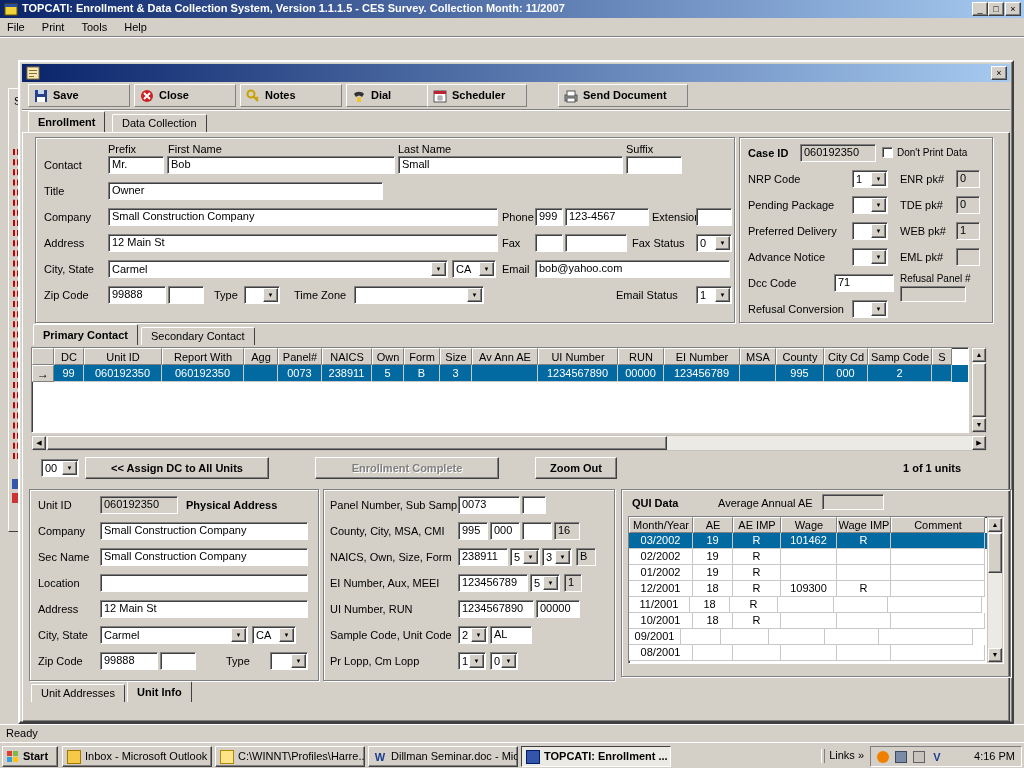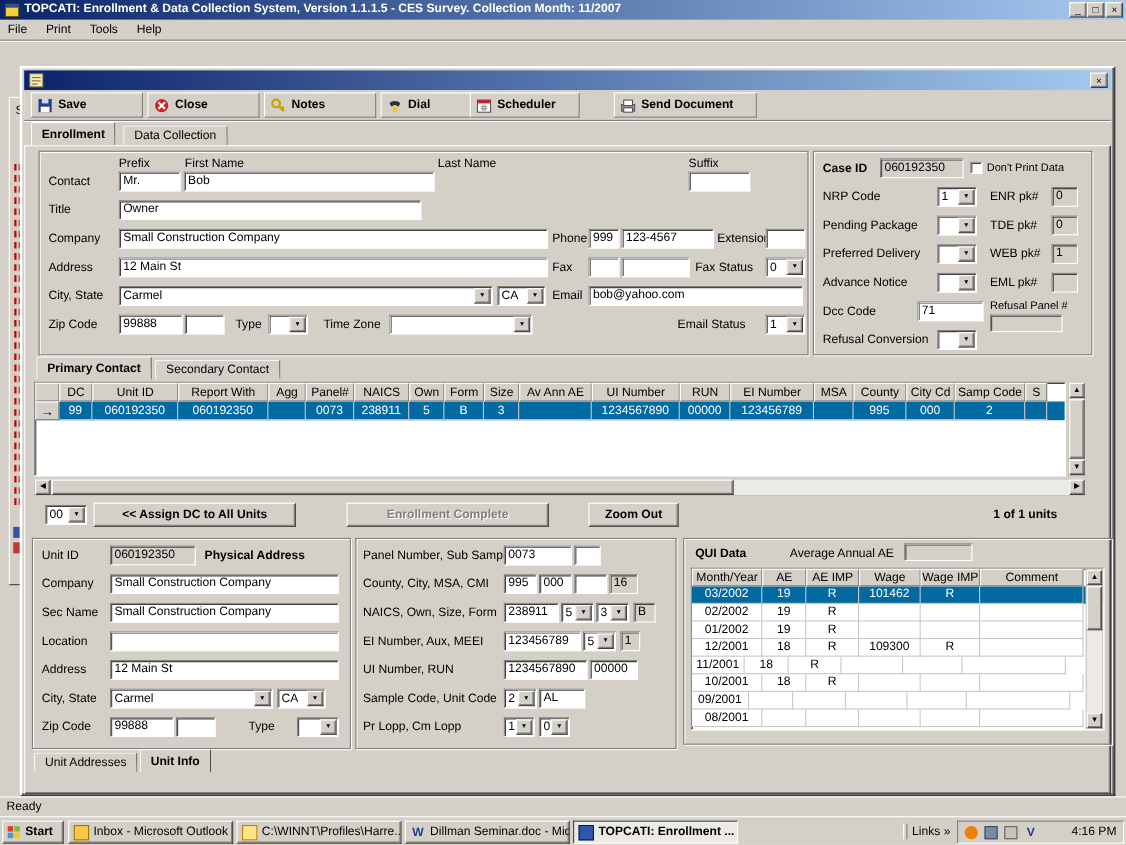--- a/index.html
+++ b/index.html
@@ -191,20 +191,21 @@
 
       <div class="abs grp" style="left:12px;top:4px;width:700px;height:186px">
         <span class="lbl" style="left:72px;top:2px">Prefix</span>
         <span class="lbl" style="left:132px;top:2px">First Name</span>
         <span class="lbl" style="left:362px;top:2px">Last Name</span>
         <span class="lbl" style="left:590px;top:2px">Suffix</span>
 
         <span class="lbl" style="left:8px;top:18px">Contact</span>
         <div class="tfield sunken" style="left:72px;top:18px;width:56px">Mr.</div>
         <div class="tfield sunken" style="left:131px;top:18px;width:228px">Bob</div>
+        <div class="tfield sunken" style="left:362px;top:18px;width:225px">Small</div>
         <div class="tfield sunken" style="left:590px;top:18px;width:56px"></div>
 
         <span class="lbl" style="left:8px;top:44px">Title</span>
         <div class="tfield sunken" style="left:72px;top:44px;width:275px">Owner</div>
 
         <span class="lbl" style="left:8px;top:70px">Company</span>
         <div class="tfield sunken" style="left:72px;top:70px;width:390px">Small Construction Company</div>
         <span class="lbl" style="left:466px;top:70px">Phone</span>
         <div class="tfield sunken" style="left:499px;top:70px;width:28px">999</div>
         <div class="tfield sunken" style="left:529px;top:70px;width:84px">123-4567</div>
@@ -430,21 +431,21 @@
         <span class="lbl" style="left:96px;top:4px">Average Annual AE</span>
         <div class="tfield sunken graybox" style="left:200px;top:4px;width:62px;height:16px"></div>
 
         <div class="abs" id="qui-wrap" style="left:6px;top:26px;width:376px;height:148px">
           <div id="qui-header" style="white-space:nowrap"><div class="gcell ghead" style="width: 64px;">Month/Year</div><div class="gcell ghead" style="width: 40px;">AE</div><div class="gcell ghead" style="width: 48px;">AE IMP</div><div class="gcell ghead" style="width: 56px;">Wage</div><div class="gcell ghead" style="width: 54px;">Wage IMP</div><div class="gcell ghead" style="width: 94px;">Comment</div></div>
           <div id="qui-body">
               <div class="grow sel"><div class="gcell" style="width: 64px;">03/2002</div><div class="gcell" style="width: 40px;">19</div><div class="gcell" style="width: 48px;">R</div><div class="gcell" style="width: 56px;">101462</div><div class="gcell" style="width: 54px;">R</div><div class="gcell" style="width: 94px;"></div></div>
               <div class="grow"><div class="gcell" style="width: 64px;">02/2002</div><div class="gcell" style="width: 40px;">19</div><div class="gcell" style="width: 48px;">R</div><div class="gcell" style="width: 56px;"></div><div class="gcell" style="width: 54px;"></div><div class="gcell" style="width: 94px;"></div></div>
               <div class="grow"><div class="gcell" style="width: 64px;">01/2002</div><div class="gcell" style="width: 40px;">19</div><div class="gcell" style="width: 48px;">R</div><div class="gcell" style="width: 56px;"></div><div class="gcell" style="width: 54px;"></div><div class="gcell" style="width: 94px;"></div></div>
               <div class="grow"><div class="gcell" style="width: 64px;">12/2001</div><div class="gcell" style="width: 40px;">18</div><div class="gcell" style="width: 48px;">R</div><div class="gcell" style="width: 56px;">109300</div><div class="gcell" style="width: 54px;">R</div><div class="gcell" style="width: 94px;"></div></div>
-              <div class="grow"><div class="gcell" style="width: 48px;">11/2001</div><div class="gcell" style="width: 40px;">18</div><div class="gcell" style="width: 48px;">R</div><div class="gcell" style="width: 56px;"></div><div class="gcell" style="width: 54px;"></div><div class="gcell" style="width: 94px;"></div></div>
+              <div class="grow"><div class="gcell" style="width: 61px;">11/2001</div><div class="gcell" style="width: 40px;">18</div><div class="gcell" style="width: 48px;">R</div><div class="gcell" style="width: 56px;"></div><div class="gcell" style="width: 54px;"></div><div class="gcell" style="width: 94px;"></div></div>
               <div class="grow"><div class="gcell" style="width: 64px;">10/2001</div><div class="gcell" style="width: 40px;">18</div><div class="gcell" style="width: 48px;">R</div><div class="gcell" style="width: 56px;"></div><div class="gcell" style="width: 54px;"></div><div class="gcell" style="width: 94px;"></div></div>
               <div class="grow"><div class="gcell" style="width: 52px;">09/2001</div><div class="gcell" style="width: 40px;"></div><div class="gcell" style="width: 48px;"></div><div class="gcell" style="width: 56px;"></div><div class="gcell" style="width: 54px;"></div><div class="gcell" style="width: 94px;"></div></div>
               <div class="grow"><div class="gcell" style="width: 64px;">08/2001</div><div class="gcell" style="width: 40px;"></div><div class="gcell" style="width: 48px;"></div><div class="gcell" style="width: 56px;"></div><div class="gcell" style="width: 54px;"></div><div class="gcell" style="width: 94px;"></div></div>
             </div>
           <div class="abs sbtrack" style="right:0;top:0;width:16px;height:146px">
             <span class="sbtn" style="left:0;top:0">▲</span>
             <span class="sthumb" style="left:0;top:15px;width:14px;height:40px"></span>
             <span class="sbtn" style="left:0;bottom:0">▼</span>
           </div>
         </div>

